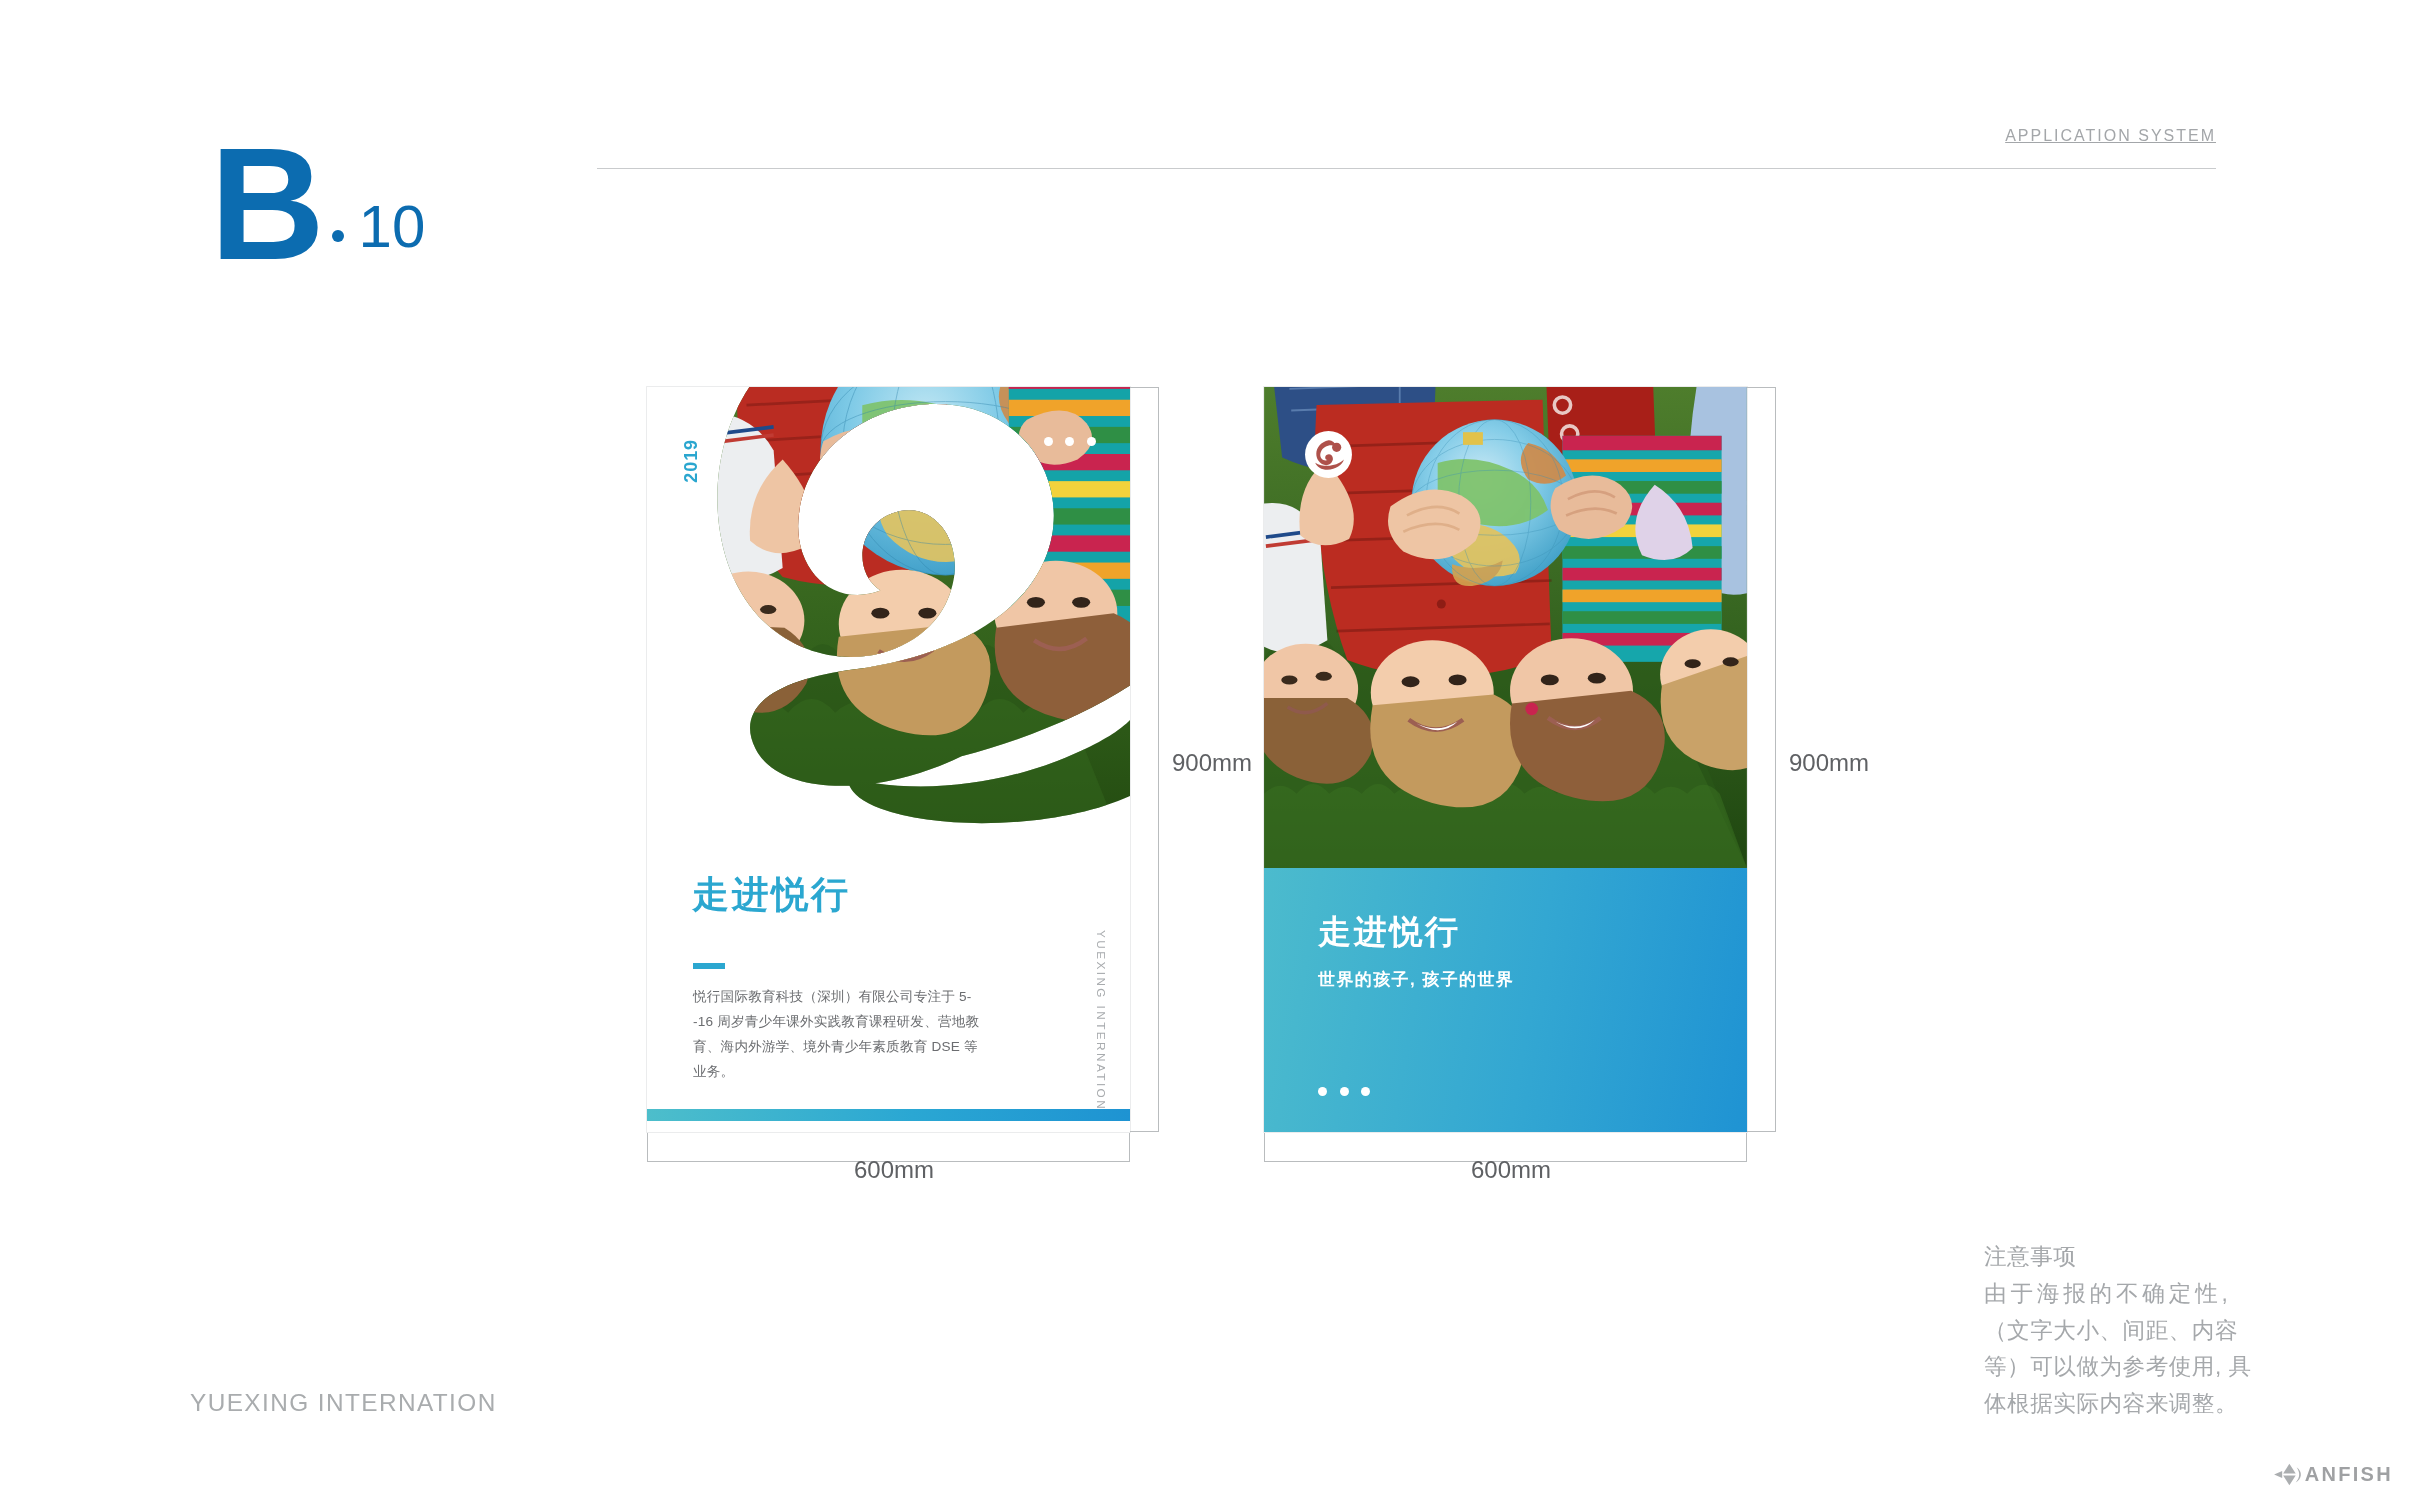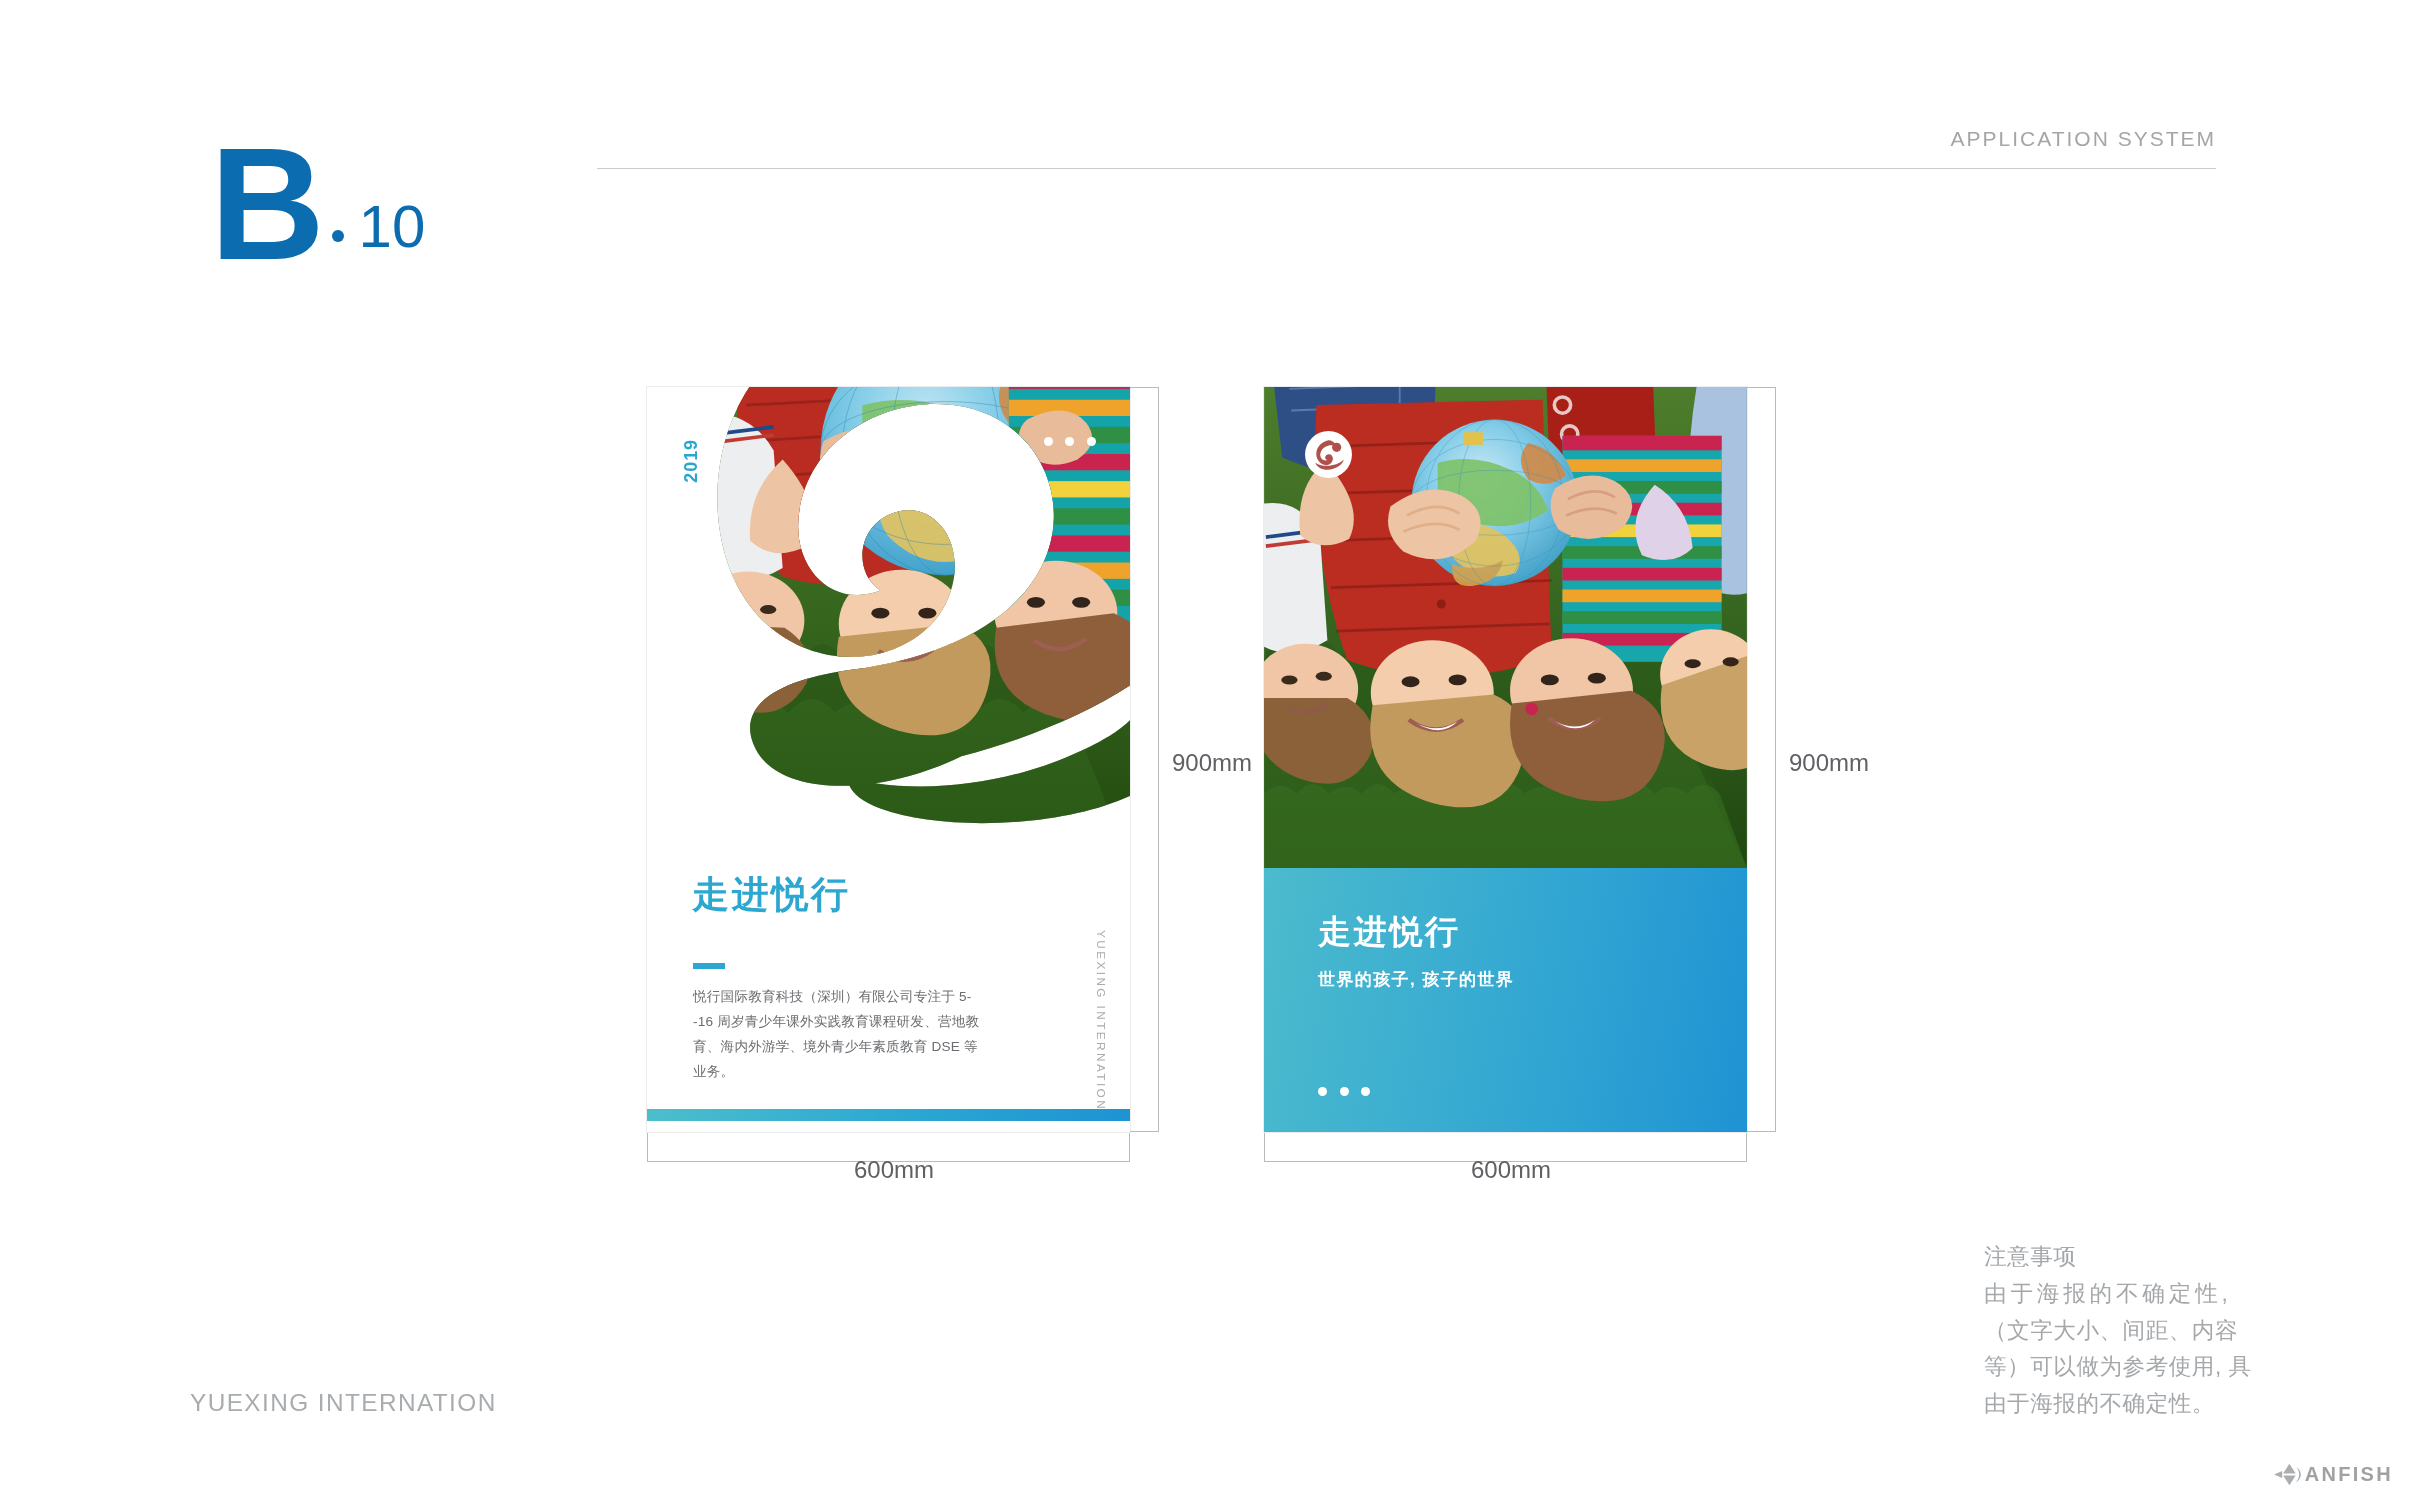--- a/index.html
+++ b/index.html
@@ -11,22 +11,23 @@
   }
   #page { position: relative; width: 2413px; height: 1508px; background: #fff; }
 
   
   #header-rule {
     position: absolute; left: 597px; top: 168px; width: 1619px; height: 0.9px;
     background: #c9cbcd;
   }
   #header-title {
     position: absolute; right: 197px; top: 127px;
-    font-size: 21px; letter-spacing: 2px; color: #a3a6a9; font-weight: 400;
+    font-size: 16px; letter-spacing: 2px; color: #a3a6a9; font-weight: 400;
     white-space: nowrap;
+    text-decoration: underline;
   }
 
   
   #section-marker {
     position: absolute; left: 210px; top: 138px;
     display: flex; align-items: flex-end; color: #0c6cb0;
   }
   #section-letter {
     font-size: 159px; line-height: 0.84; font-weight: 700;
     letter-spacing: -3.6px; color: #0c6cb0;
@@ -454,21 +455,21 @@
   <div class="dim-label" style="left:1789px; top:749px;">900mm</div>
   <div class="guide-h" style="left:1264px; top:1133px; width:483px; height:29px;"></div>
   <div class="dim-label" style="left:1471px; top:1156px;">600mm</div>
 
 
   <div id="spec-2" class="spec-block">
     <div class="spec-line">注意事项</div>
     <div class="spec-line just">由于海报的不确定性,</div>
     <div class="spec-line">（文字大小、间距、内容</div>
     <div class="spec-line">等）可以做为参考使用, 具</div>
-    <div class="spec-line">由于海报的不确定性。</div>
+    <div class="spec-line">体根据实际内容来调整。</div>
   </div>
 
   <div id="footer-brand">YUEXING INTERNATION</div>
 
   <div id="watermark">
     <svg width="31" height="27" viewBox="0 0 34 30">
       <path d="M18,3 L25,14 L11,14 Z" fill="#909396"></path>
       <path d="M18,27 L25,16 L11,16 Z" fill="#909396"></path>
       <path d="M10,11 L1,15 L10,19 Z" fill="#909396"></path>
       <path d="M26,7 C33,12 32,20 25,24 C30,18 30,13 26,7 Z" fill="#909396"></path>

